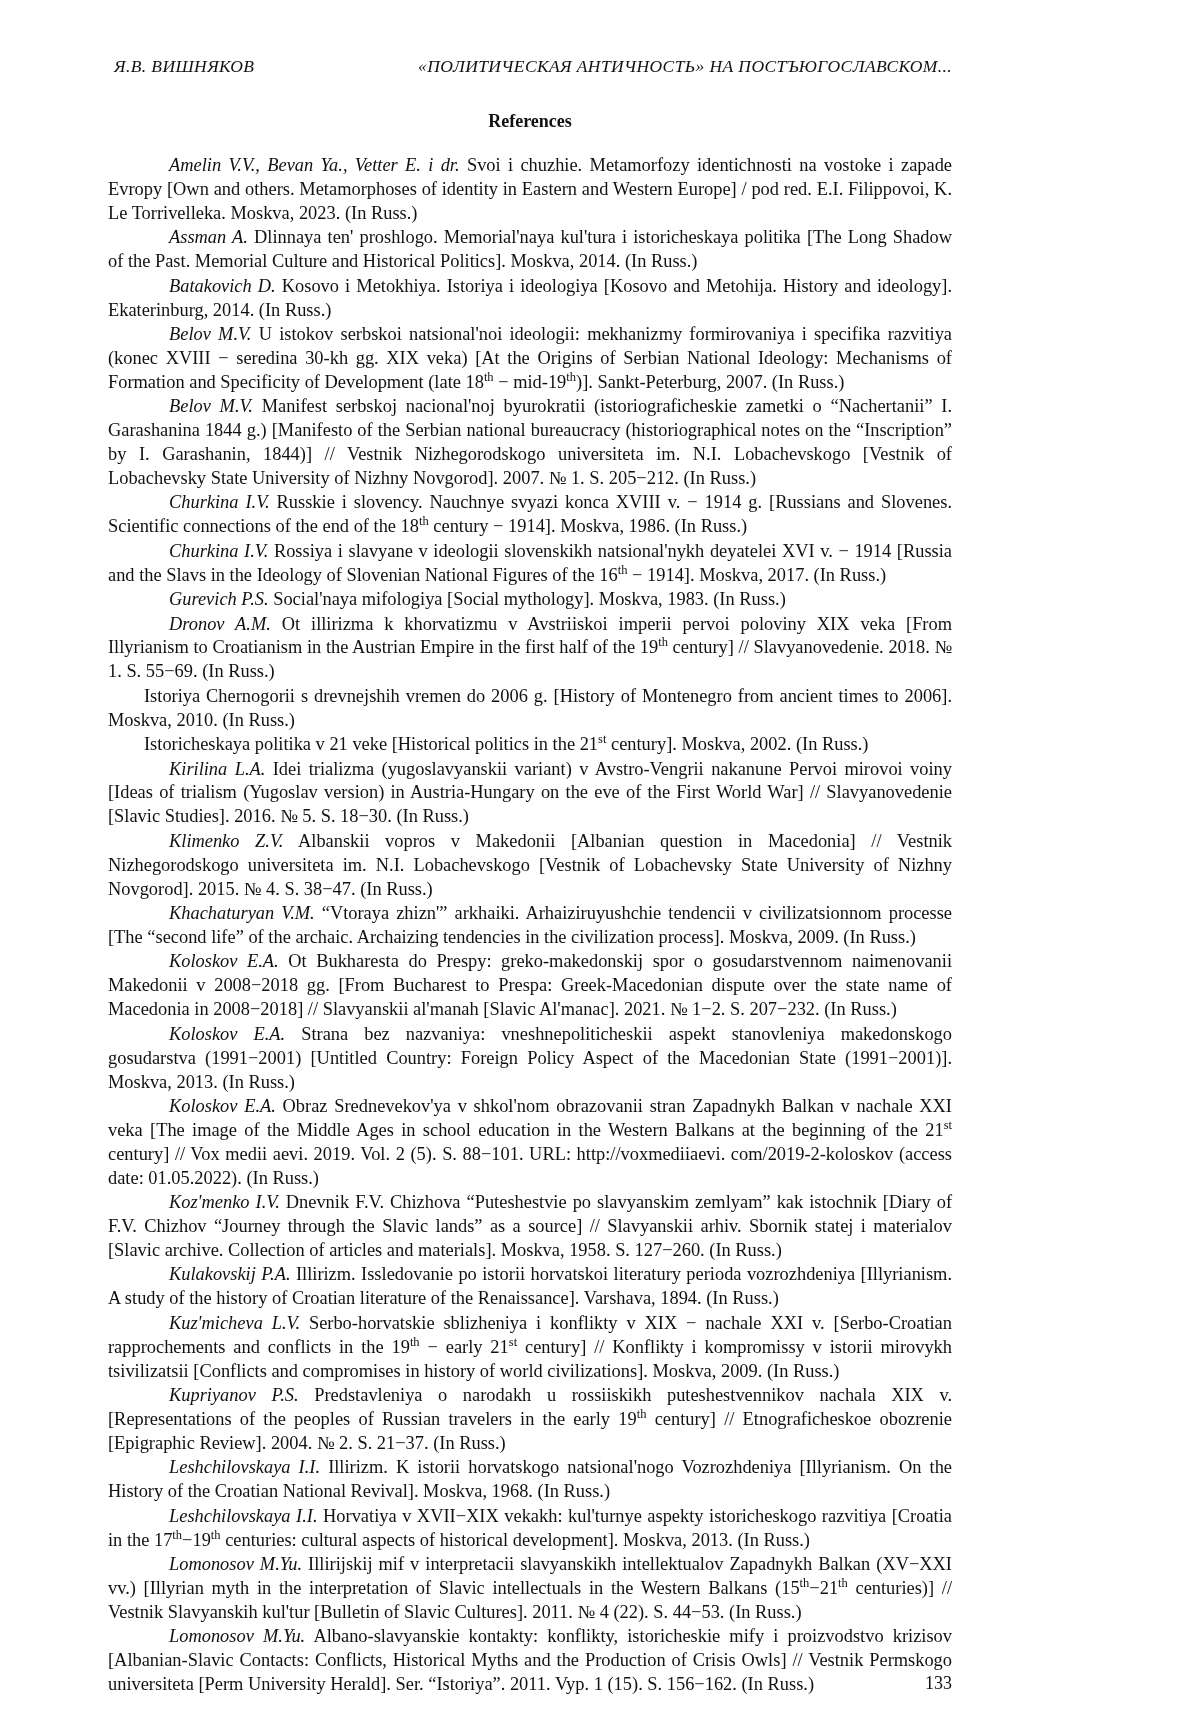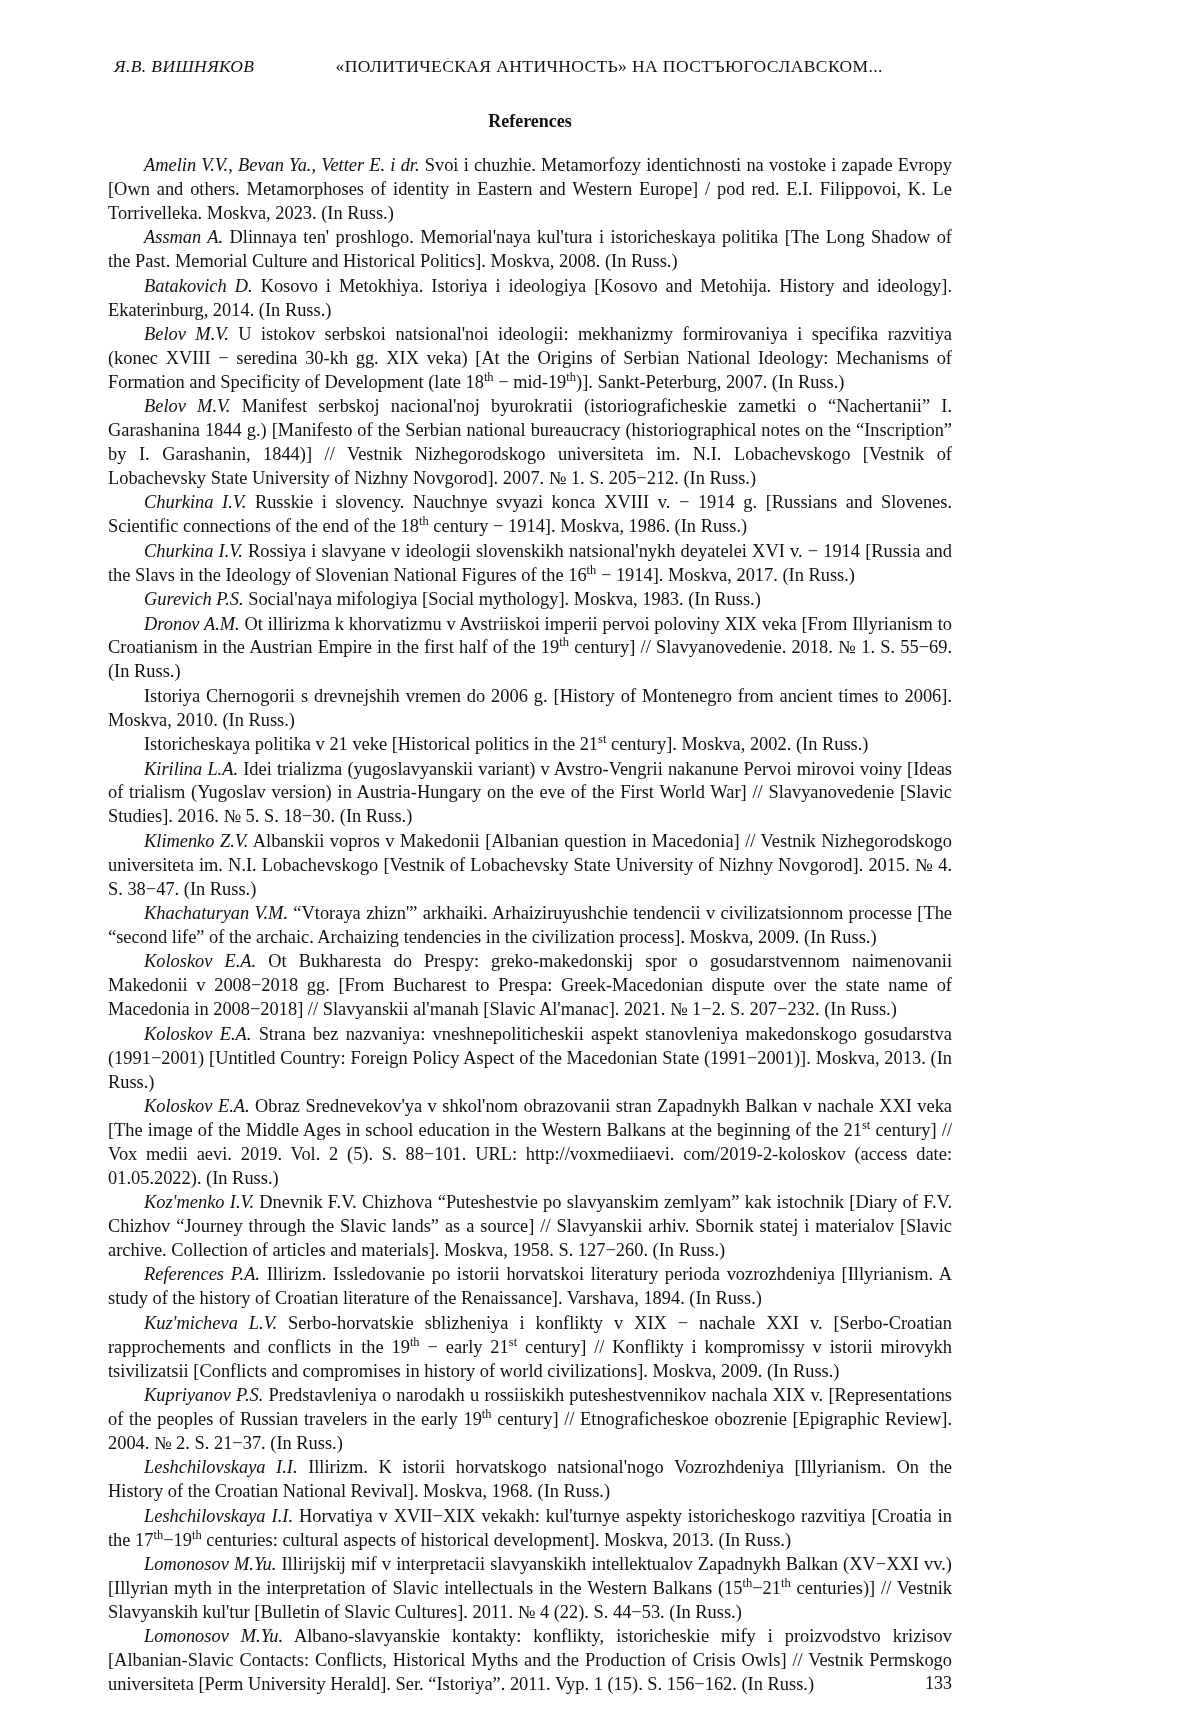--- a/index.html
+++ b/index.html
@@ -27,42 +27,44 @@
     letter-spacing: 0.4px;
     margin-bottom: 34px;
   }
   .running-head .author {
     font-style: italic;
     white-space: nowrap;
     padding-left: 6px;
   }
   .running-head .title {
     flex: 1;
-    text-align: center;
+    text-align: right;
     padding-left: 12px;
     white-space: nowrap;
+    font-style: italic;
   }
   .section-title {
     text-align: center;
     font-size: 18px;
     font-weight: bold;
     margin: 6px 0 22px 0;
   }
   .refs {
     font-size: 18.4px;
     line-height: 1.30;
     text-align: justify;
     text-justify: inter-word;
     hyphens: none;
   }
   .ref {
     text-indent: 36px;
     margin: 0 0 0.5px 0;
   }
   .ref i {
+    margin-left: 25px;
   }
   sup {
     font-size: 0.68em;
     vertical-align: super;
     line-height: 0;
     font-family: Liberation Serif, serif;
   }
   .page-number {
     position: absolute;
     right: 108px;
@@ -77,38 +79,38 @@
 
   <div class="running-head">
     <span class="author">Я.В. ВИШНЯКОВ</span>
     <span class="title">«ПОЛИТИЧЕСКАЯ АНТИЧНОСТЬ» НА ПОСТЪЮГОСЛАВСКОМ...</span>
   </div>
 
   <div class="section-title">References</div>
 
   <div class="refs" id="reference-list">
       <p class="ref"><i>Amelin V.V., Bevan Ya., Vetter E. i dr.</i><span> Svoi i chuzhie. Metamorfozy identichnosti na vostoke i zapade Evropy [Own and others. Metamorphoses of identity in Eastern and Western Europe] / pod red. E.I. Filippovoi, K. Le Torrivelleka. Moskva, 2023. (In Russ.)</span></p>
-      <p class="ref"><i>Assman A.</i><span> Dlinnaya ten' proshlogo. Memorial'naya kul'tura i istoricheskaya politika [The Long Shadow of the Past. Memorial Culture and Historical Politics]. Moskva, 2008. (In Russ.)</span></p>
+      <p class="ref"><i>Assman A.</i><span> Dlinnaya ten' proshlogo. Memorial'naya kul'tura i istoricheskaya politika [The Long Shadow of the Past. Memorial Culture and Historical Politics]. Moskva, 2014. (In Russ.)</span></p>
       <p class="ref"><i>Batakovich D.</i><span> Kosovo i Metokhiya. Istoriya i ideologiya [Kosovo and Metohija. History and ideology]. Ekaterinburg, 2014. (In Russ.)</span></p>
       <p class="ref"><i>Belov M.V.</i><span> U istokov serbskoi natsional'noi ideologii: mekhanizmy formirovaniya i specifika razvitiya (konec XVIII − seredina 30-kh gg. XIX veka) [At the Origins of Serbian National Ideology: Mechanisms of Formation and Specificity of Development (late 18<sup>th</sup> − mid-19<sup>th</sup>)]. Sankt-Peterburg, 2007. (In Russ.)</span></p>
       <p class="ref"><i>Belov M.V.</i><span> Manifest serbskoj nacional'noj byurokratii (istoriograficheskie zametki o “Nachertanii” I. Garashanina 1844 g.) [Manifesto of the Serbian national bureaucracy (historiographical notes on the “Inscription” by I. Garashanin, 1844)] // Vestnik Nizhegorodskogo universiteta im. N.I. Lobachevskogo [Vestnik of Lobachevsky State University of Nizhny Novgorod]. 2007. № 1. S. 205−212. (In Russ.)</span></p>
       <p class="ref"><i>Churkina I.V.</i><span> Russkie i slovency. Nauchnye svyazi konca XVIII v. − 1914 g. [Russians and Slovenes. Scientific connections of the end of the 18<sup>th</sup> century − 1914]. Moskva, 1986. (In Russ.)</span></p>
       <p class="ref"><i>Churkina I.V.</i><span> Rossiya i slavyane v ideologii slovenskikh natsional'nykh deyatelei XVI v. − 1914 [Russia and the Slavs in the Ideology of Slovenian National Figures of the 16<sup>th</sup> − 1914]. Moskva, 2017. (In Russ.)</span></p>
       <p class="ref"><i>Gurevich P.S.</i><span> Social'naya mifologiya [Social mythology]. Moskva, 1983. (In Russ.)</span></p>
       <p class="ref"><i>Dronov A.M.</i><span> Ot illirizma k khorvatizmu v Avstriiskoi imperii pervoi poloviny XIX veka [From Illyrianism to Croatianism in the Austrian Empire in the first half of the 19<sup>th</sup> century] // Slavyanovedenie. 2018. № 1. S. 55−69. (In Russ.)</span></p>
       <p class="ref"><span>Istoriya Chernogorii s drevnejshih vremen do 2006 g. [History of Montenegro from ancient times to 2006]. Moskva, 2010. (In Russ.)</span></p>
       <p class="ref"><span>Istoricheskaya politika v 21 veke [Historical politics in the 21<sup>st</sup> century]. Moskva, 2002. (In Russ.)</span></p>
       <p class="ref"><i>Kirilina L.A.</i><span> Idei trializma (yugoslavyanskii variant) v Avstro-Vengrii nakanune Pervoi mirovoi voiny [Ideas of trialism (Yugoslav version) in Austria-Hungary on the eve of the First World War] // Slavyanovedenie [Slavic Studies]. 2016. № 5. S. 18−30. (In Russ.)</span></p>
       <p class="ref"><i>Klimenko Z.V.</i><span> Albanskii vopros v Makedonii [Albanian question in Macedonia] // Vestnik Nizhegorodskogo universiteta im. N.I. Lobachevskogo [Vestnik of Lobachevsky State University of Nizhny Novgorod]. 2015. № 4. S. 38−47. (In Russ.)</span></p>
       <p class="ref"><i>Khachaturyan V.M.</i><span> “Vtoraya zhizn'” arkhaiki. Arhaiziruyushchie tendencii v civilizatsionnom processe [The “second life” of the archaic. Archaizing tendencies in the civilization process]. Moskva, 2009. (In Russ.)</span></p>
       <p class="ref"><i>Koloskov E.A.</i><span> Ot Bukharesta do Prespy: greko-makedonskij spor o gosudarstvennom naimenovanii Makedonii v 2008−2018 gg. [From Bucharest to Prespa: Greek-Macedonian dispute over the state name of Macedonia in 2008−2018] // Slavyanskii al'manah [Slavic Al'manac]. 2021. № 1−2. S. 207−232. (In Russ.)</span></p>
       <p class="ref"><i>Koloskov E.A.</i><span> Strana bez nazvaniya: vneshnepoliticheskii aspekt stanovleniya makedonskogo gosudarstva (1991−2001) [Untitled Country: Foreign Policy Aspect of the Macedonian State (1991−2001)]. Moskva, 2013. (In Russ.)</span></p>
       <p class="ref"><i>Koloskov E.A.</i><span> Obraz Srednevekov'ya v shkol'nom obrazovanii stran Zapadnykh Balkan v nachale XXI veka [The image of the Middle Ages in school education in the Western Balkans at the beginning of the 21<sup>st</sup> century] // Vox medii aevi. 2019. Vol. 2 (5). S. 88−101. URL: http://voxmediiaevi. com/2019-2-koloskov (access date: 01.05.2022). (In Russ.)</span></p>
       <p class="ref"><i>Koz'menko I.V.</i><span> Dnevnik F.V. Chizhova “Puteshestvie po slavyanskim zemlyam” kak istochnik [Diary of F.V. Chizhov “Journey through the Slavic lands” as a source] // Slavyanskii arhiv. Sbornik statej i materialov [Slavic archive. Collection of articles and materials]. Moskva, 1958. S. 127−260. (In Russ.)</span></p>
-      <p class="ref"><i>References P.A.</i><span> Illirizm. Issledovanie po istorii horvatskoi literatury perioda vozrozhdeniya [Illyrianism. A study of the history of Croatian literature of the Renaissance]. Varshava, 1894. (In Russ.)</span></p>
+      <p class="ref"><i>Kulakovskij P.A.</i><span> Illirizm. Issledovanie po istorii horvatskoi literatury perioda vozrozhdeniya [Illyrianism. A study of the history of Croatian literature of the Renaissance]. Varshava, 1894. (In Russ.)</span></p>
       <p class="ref"><i>Kuz'micheva L.V.</i><span> Serbo-horvatskie sblizheniya i konflikty v XIX − nachale XXI v. [Serbo-Croatian rapprochements and conflicts in the 19<sup>th</sup> − early 21<sup>st</sup> century] // Konflikty i kompromissy v istorii mirovykh tsivilizatsii [Conflicts and compromises in history of world civilizations]. Moskva, 2009. (In Russ.)</span></p>
       <p class="ref"><i>Kupriyanov P.S.</i><span> Predstavleniya o narodakh u rossiiskikh puteshestvennikov nachala XIX v. [Representations of the peoples of Russian travelers in the early 19<sup>th</sup> century] // Etnograficheskoe obozrenie [Epigraphic Review]. 2004. № 2. S. 21−37. (In Russ.)</span></p>
       <p class="ref"><i>Leshchilovskaya I.I.</i><span> Illirizm. K istorii horvatskogo natsional'nogo Vozrozhdeniya [Illyrianism. On the History of the Croatian National Revival]. Moskva, 1968. (In Russ.)</span></p>
       <p class="ref"><i>Leshchilovskaya I.I.</i><span> Horvatiya v XVII−XIX vekakh: kul'turnye aspekty istoricheskogo razvitiya [Croatia in the 17<sup>th</sup>−19<sup>th</sup> centuries: cultural aspects of historical development]. Moskva, 2013. (In Russ.)</span></p>
       <p class="ref"><i>Lomonosov M.Yu.</i><span> Illirijskij mif v interpretacii slavyanskikh intellektualov Zapadnykh Balkan (XV−XXI vv.) [Illyrian myth in the interpretation of Slavic intellectuals in the Western Balkans (15<sup>th</sup>−21<sup>th</sup> centuries)] // Vestnik Slavyanskih kul'tur [Bulletin of Slavic Cultures]. 2011. № 4 (22). S. 44−53. (In Russ.)</span></p>
       <p class="ref"><i>Lomonosov M.Yu.</i><span> Albano-slavyanskie kontakty: konflikty, istoricheskie mify i proizvodstvo krizisov [Albanian-Slavic Contacts: Conflicts, Historical Myths and the Production of Crisis Owls] // Vestnik Permskogo universiteta [Perm University Herald]. Ser. “Istoriya”. 2011. Vyp. 1 (15). S. 156−162. (In Russ.)</span></p>
     </div>
 
   <div class="page-number">133</div>
 

